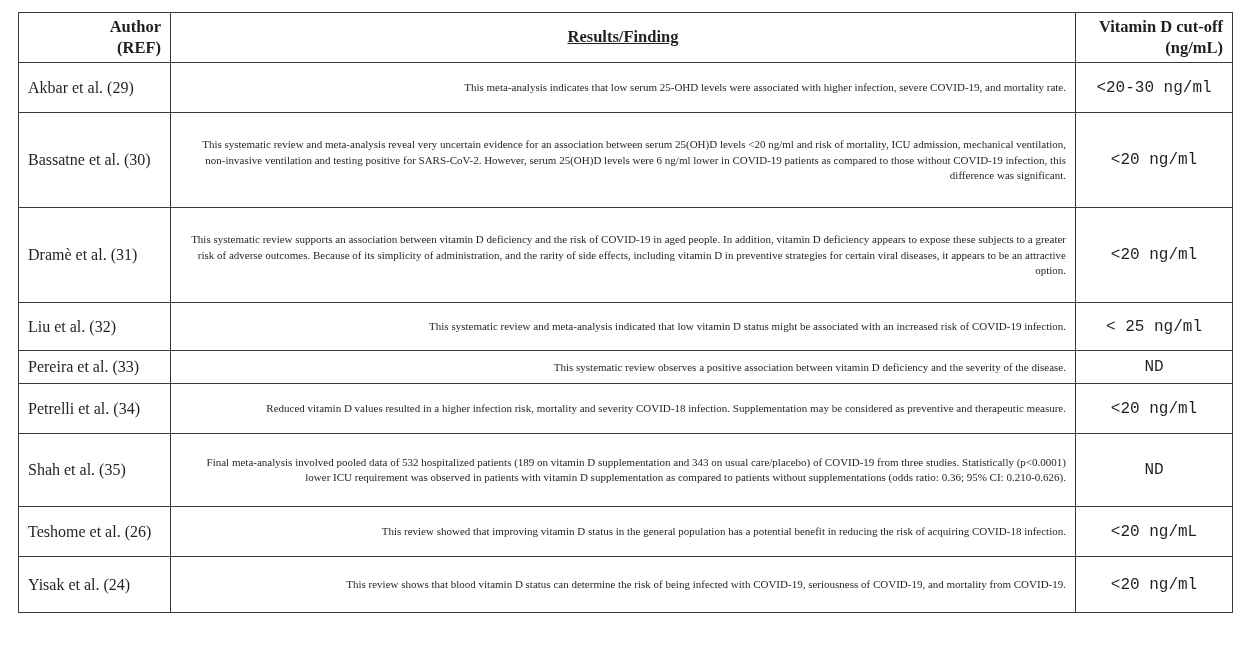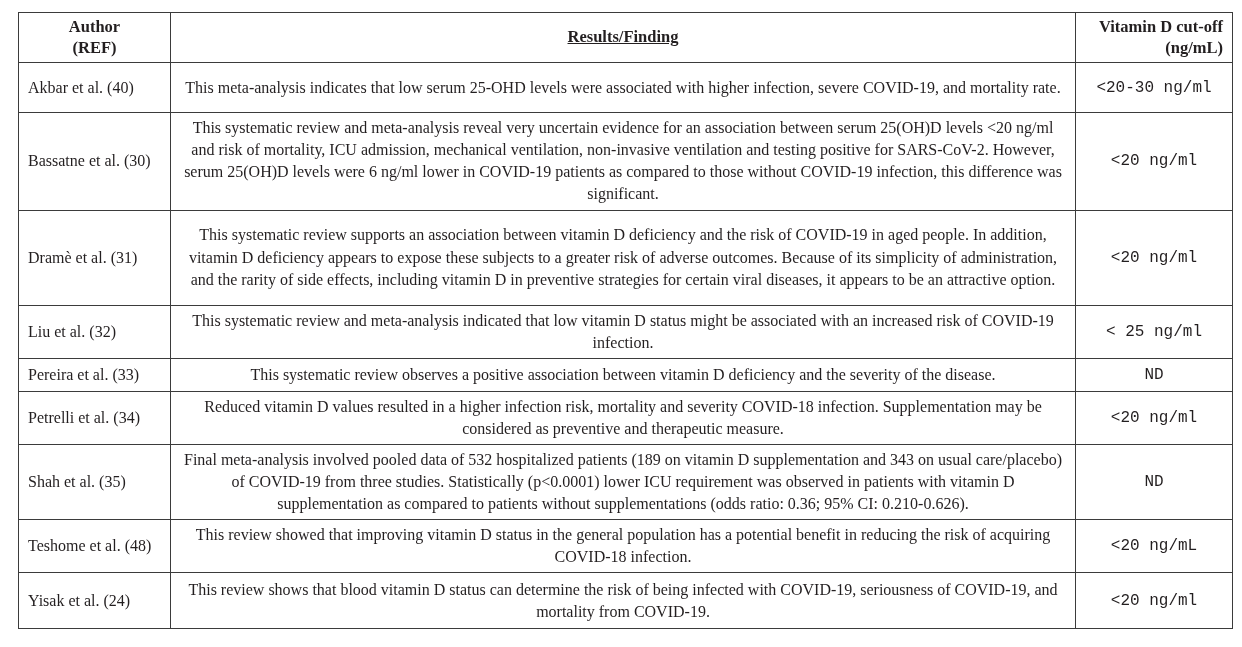--- a/index.html
+++ b/index.html
@@ -26,39 +26,39 @@
     vertical-align: middle;
     padding: 4px 9px;
     box-sizing: border-box;
   }
   .study-table th {
     font-weight: bold;
     font-size: 16.5px;
     line-height: 1.25;
   }
   th.col-author {
-    text-align: center;
+    text-align: right;
     white-space: pre-line;
   }
   th.col-results {
     text-align: center;
     text-decoration: underline;
   }
   th.col-cutoff {
     text-align: right;
     white-space: pre-line;
   }
   td.author {
     font-size: 16px;
     text-align: left;
   }
   td.result {
-    font-size: 16px;
+    font-size: 11px;
     line-height: 1.38;
-    text-align: center;
+    text-align: right;
   }
   td.cutoff {
     font-size: 16px;
     text-align: center;
     font-family: Liberation Mono, monospace;
   }
   
   tr.hdr  { height: 50px; }
   tr.r0   { height: 50px; }
   tr.r1   { height: 95px; }
@@ -84,21 +84,21 @@
       <tr class="hdr">
         <th class="col-author">Author
 (REF)</th>
         <th class="col-results">Results/Finding</th>
         <th class="col-cutoff">Vitamin D cut-off
 (ng/mL)</th>
       </tr>
     </thead>
     <tbody>
       <tr class="r0">
-        <td class="author">Akbar et al. (40)</td>
+        <td class="author">Akbar et al. (29)</td>
         <td class="result">This meta-analysis indicates that low serum 25-OHD levels were associated with higher infection, severe COVID-19, and mortality rate.</td>
         <td class="cutoff">&lt;20-30 ng/ml</td>
       </tr>
       <tr class="r1">
         <td class="author">Bassatne et al. (30)</td>
         <td class="result">This systematic review and meta-analysis reveal very uncertain evidence for an association between serum 25(OH)D levels &lt;20 ng/ml and risk of mortality, ICU admission, mechanical ventilation, non-invasive ventilation and testing positive for SARS-CoV-2. However, serum 25(OH)D levels were 6 ng/ml lower in COVID-19 patients as compared to those without COVID-19 infection, this difference was significant.</td>
         <td class="cutoff">&lt;20 ng/ml</td>
       </tr>
       <tr class="r2">
         <td class="author">Dramè et al. (31)</td>
@@ -119,21 +119,21 @@
         <td class="author">Petrelli et al. (34)</td>
         <td class="result">Reduced vitamin D values resulted in a higher infection risk, mortality and severity COVID-18 infection. Supplementation may be considered as preventive and therapeutic measure.</td>
         <td class="cutoff">&lt;20 ng/ml</td>
       </tr>
       <tr class="r6">
         <td class="author">Shah et al. (35)</td>
         <td class="result">Final meta-analysis involved pooled data of 532 hospitalized patients (189 on vitamin D supplementation and 343 on usual care/placebo) of COVID-19 from three studies. Statistically (p&lt;0.0001) lower ICU requirement was observed in patients with vitamin D supplementation as compared to patients without supplementations (odds ratio: 0.36; 95% CI: 0.210-0.626).</td>
         <td class="cutoff">ND</td>
       </tr>
       <tr class="r7">
-        <td class="author">Teshome et al. (48)</td>
+        <td class="author">Teshome et al. (26)</td>
         <td class="result">This review showed that improving vitamin D status in the general population has a potential benefit in reducing the risk of acquiring COVID-18 infection.</td>
         <td class="cutoff">&lt;20 ng/mL</td>
       </tr>
       <tr class="r8">
         <td class="author">Yisak et al. (24)</td>
         <td class="result">This review shows that blood vitamin D status can determine the risk of being infected with COVID-19, seriousness of COVID-19, and mortality from COVID-19.</td>
         <td class="cutoff">&lt;20 ng/ml</td>
       </tr>
     </tbody>
   </table>

